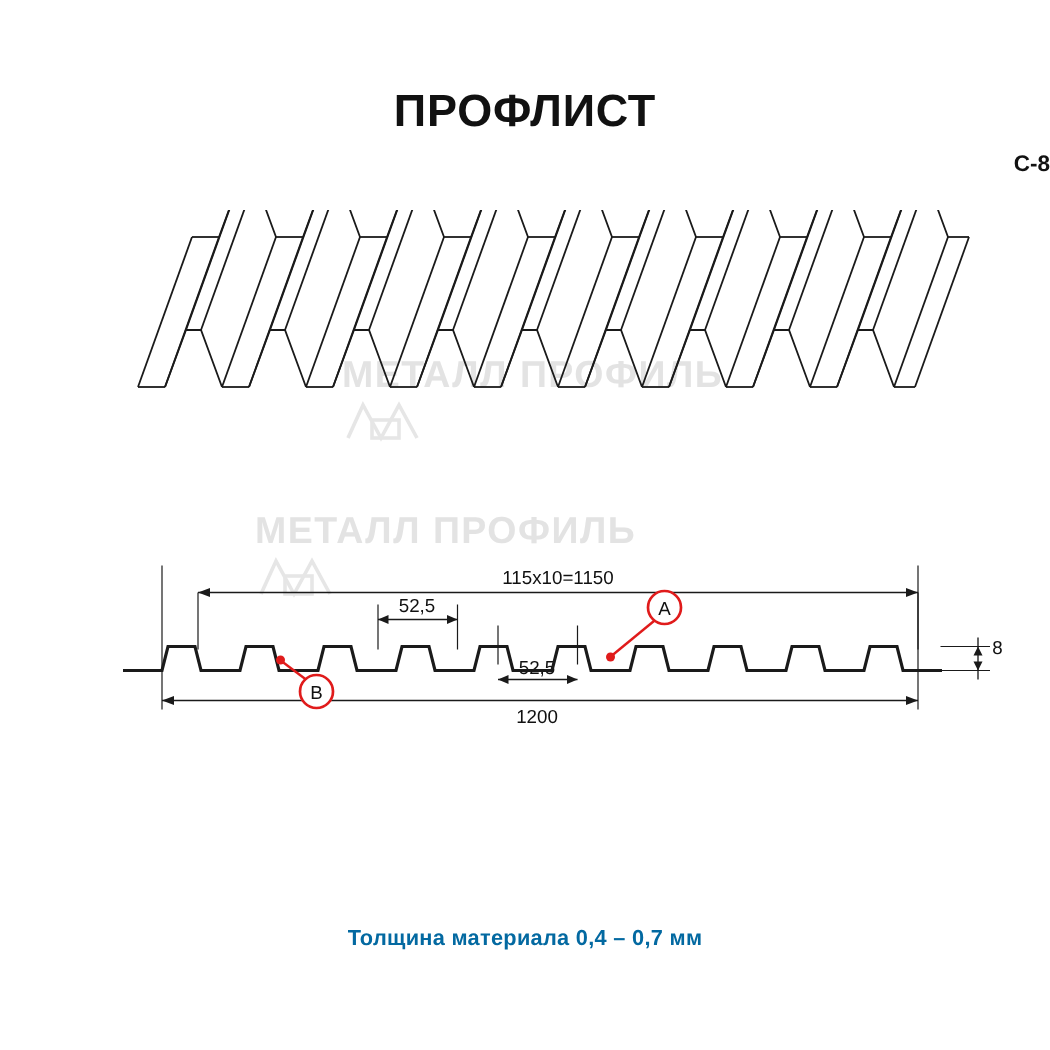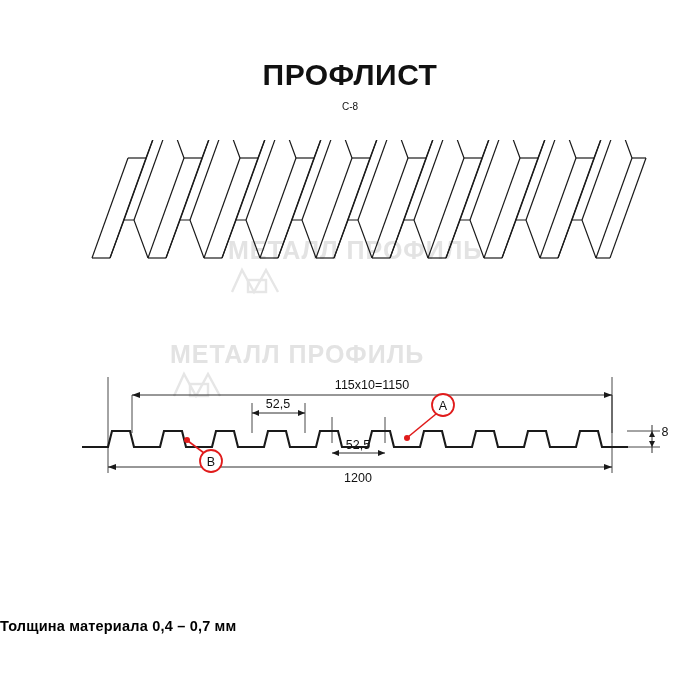--- a/index.html
+++ b/index.html
@@ -29,33 +29,34 @@
     font-size: 30px;
     font-weight: bold;
     letter-spacing: 0.5px;
     color: #111111;
   }
   .subtitle {
     position: absolute;
     top: 101px;
     left: 0;
     width: 700px;
+    text-align: right;
+    font-size: 15px;
+    font-weight: bold;
+    color: #111111;
+  }
+  .footer-note {
+    position: absolute;
+    top: 618px;
+    left: 0;
+    width: 700px;
     text-align: center;
-    font-size: 10px;
-    font-weight: normal;
-    color: #111111;
-  }
-  .footer-note {
-    position: absolute;
-    top: 618px;
-    left: 0;
-    width: 700px;
     font-size: 14.5px;
     font-weight: bold;
-    color: #000000;
+    color: #0369a1;
     letter-spacing: 0.2px;
   }
   .iso-wrap {
     position: absolute;
     left: 0;
     top: 140px;
     width: 700px;
     height: 170px;
   }
   .dim-wrap {

